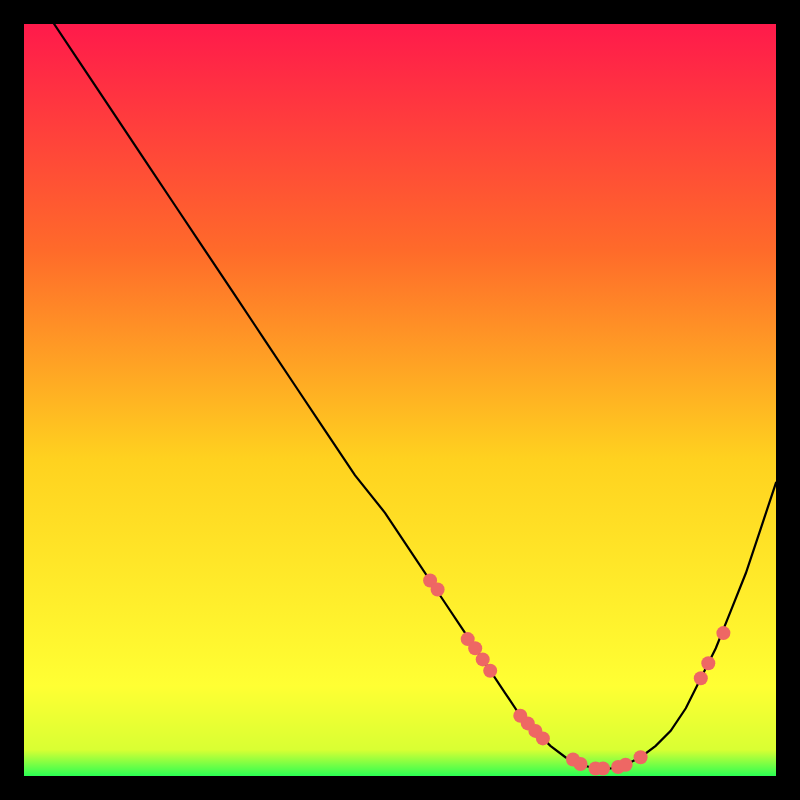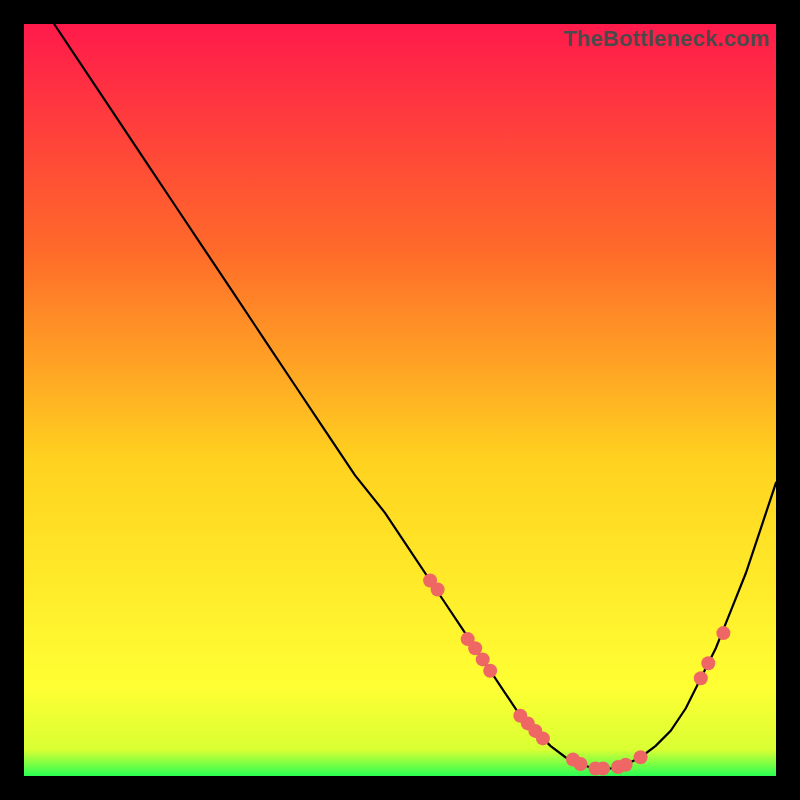--- a/index.html
+++ b/index.html
@@ -41,14 +41,13 @@
         <circle cx="571.5" cy="744.5" r="7" fill="#ee6764"></circle>
         <circle cx="579.0" cy="744.5" r="7" fill="#ee6764"></circle>
         <circle cx="594.1" cy="743.0" r="7" fill="#ee6764"></circle>
         <circle cx="601.6" cy="740.7" r="7" fill="#ee6764"></circle>
         <circle cx="616.6" cy="733.2" r="7" fill="#ee6764"></circle>
         <circle cx="676.8" cy="654.2" r="7" fill="#ee6764"></circle>
         <circle cx="684.3" cy="639.2" r="7" fill="#ee6764"></circle>
         <circle cx="699.4" cy="609.1" r="7" fill="#ee6764"></circle>
       </g>
   </svg>
-  <div class="watermark">TheBottleneck.com</div>
 </div>
 
 </body></html>

